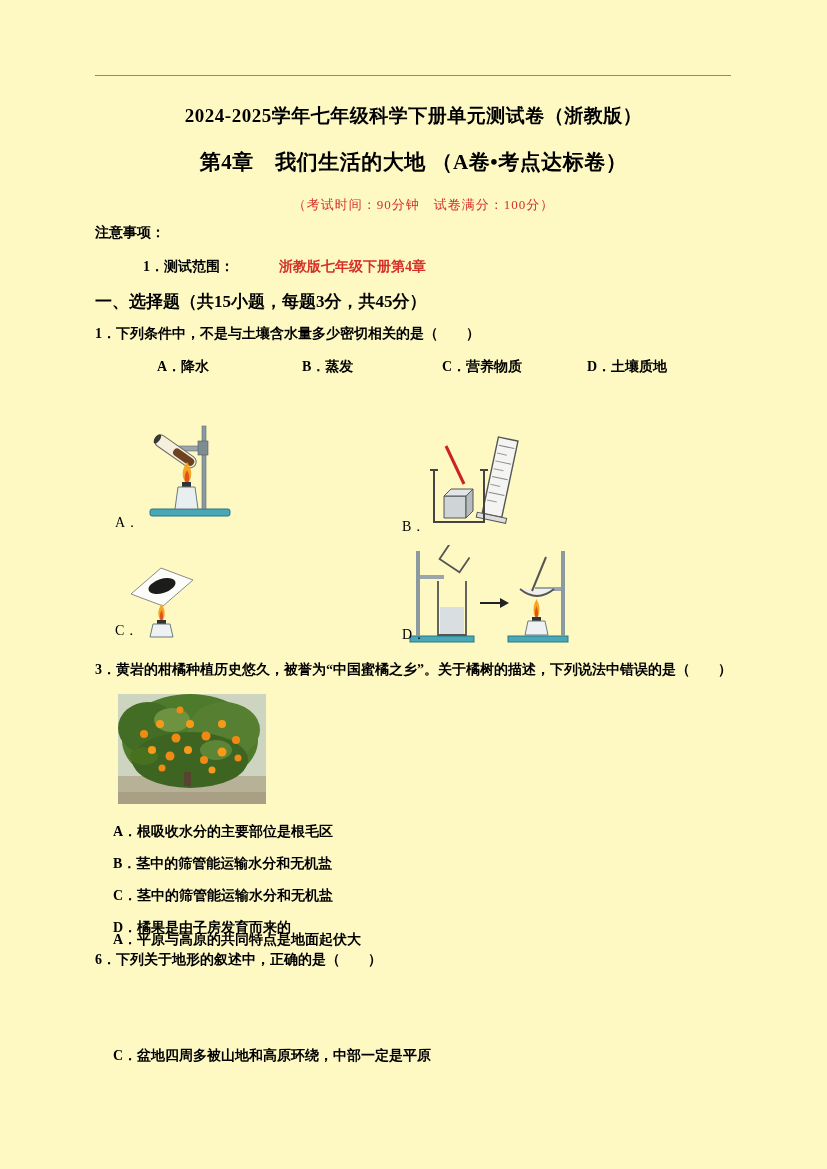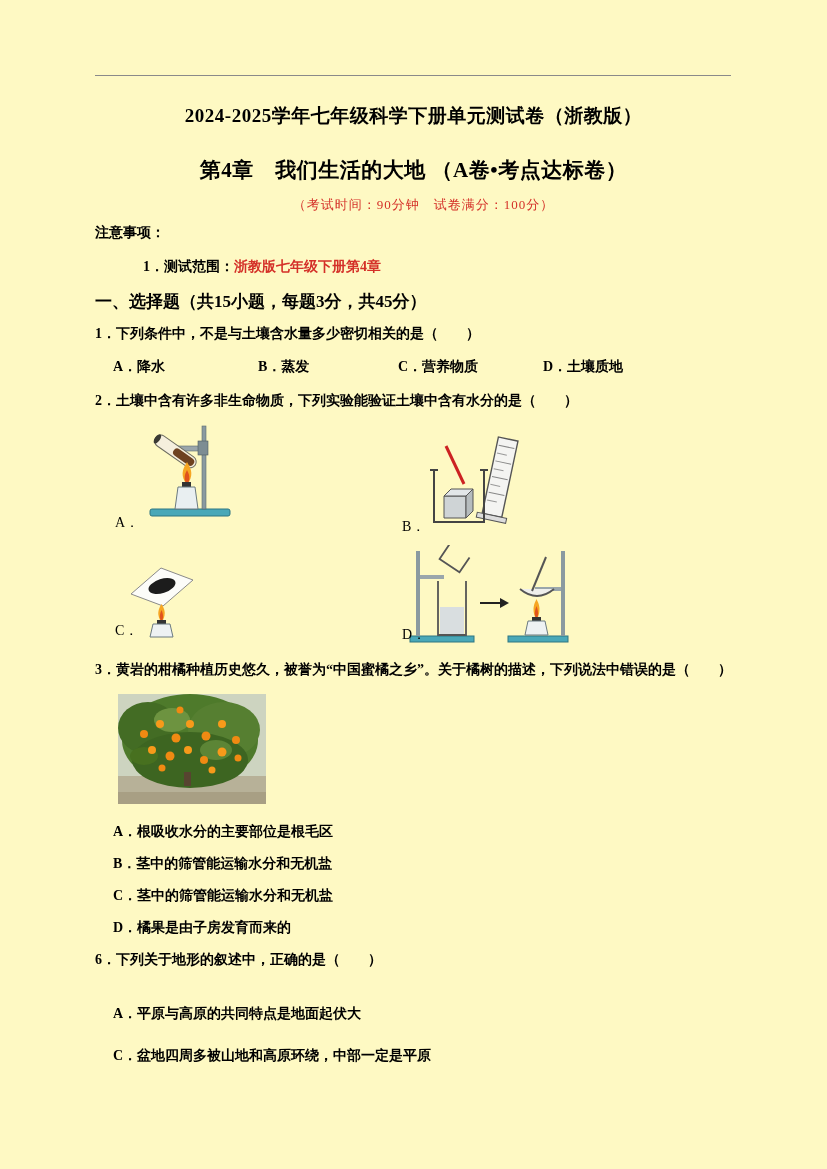--- a/index.html
+++ b/index.html
@@ -5,58 +5,57 @@
   * { margin:0; padding:0; box-sizing:border-box; }
   html,body { background:#e8e8e8; }
   .page {
     position:relative; width:827px; height:1169px; margin:0 auto;
     background:#fef9c3; color:#000;
     font-family:"Liberation Serif","DejaVu Serif",serif;
     overflow:hidden;
   }
   .abs { position:absolute; }
   .center { left:0; right:0; text-align:center; }
-  .red { color:#d43028; }
+  .red { color:#d43028;margin-left:45px; }
   .title { font-size:19px; font-weight:bold; letter-spacing:0.5px; }
   .chapter { font-size:21px; font-weight:bold; letter-spacing:0.5px; }
   .exam-info { font-size:13px; color:#d43028; letter-spacing:1px; }
   .body-text { font-size:14px; line-height:20px; white-space:nowrap;font-weight:bold; }
   .section-heading { font-size:17px; font-weight:bold; white-space:nowrap; }
   .top-rule { border-top:1px solid #8a8a8a; }
-  .opt-a { display:inline-block; width:145px; }
+  .opt-a { display:inline-block; width:145px;margin-left:44px; }
   .opt-b { display:inline-block; width:140px; }
   .opt-c { display:inline-block; width:145px; }
   .opt-d { display:inline-block; }
   .fig-label { font-size:14px; }
   svg { display:block; }
 </style>
 </head>
 <body>
 
 <div class="page">
 
   <div class="abs top-rule" style="left:95px; top:75px; width:636px;"></div>
 
   <div class="abs center title" style="top:103px;">2024-2025学年七年级科学下册单元测试卷（浙教版）</div>
-  <div class="abs center chapter" style="top:148px;margin-top:8px;">第4章　我们生活的大地 （A卷•考点达标卷）</div>
+  <div class="abs center chapter" style="top:148px;">第4章　我们生活的大地 （A卷•考点达标卷）</div>
   <div class="abs center exam-info" style="top:196px;padding-left:20px;">（考试时间：90分钟　试卷满分：100分）</div>
 
   <div class="abs body-text" style="left:95px; top:223px;">注意事项：</div>
   <div class="abs body-text" style="left:143px; top:257px;">
     <span>1．测试范围：</span><span class="red">浙教版七年级下册第4章</span>
   </div>
 
   <div class="abs section-heading" style="left:95px; top:290px;">一、选择题（共15小题，每题3分，共45分）</div>
 
   <div class="abs body-text" style="left:95px; top:324px;">1．下列条件中，不是与土壤含水量多少密切相关的是（　　）</div>
   <div class="abs body-text" style="left:113px; top:357px;">
     <span class="opt-a">A．降水</span><span class="opt-b">B．蒸发</span><span class="opt-c">C．营养物质</span><span class="opt-d">D．土壤质地</span>
   </div>
 
-  <div class="abs body-text" style="left:95px; top:391px;">2．土壤中含有许多非生命物质，下列实验能验证土壤中含有水分的是（　　）</div>
 
   <div class="abs" style="left:138px; top:420px;">
     <svg width="100" height="100" viewBox="0 0 100 100">
       <rect x="12" y="89" width="80" height="7" rx="2" fill="#49a8b8" stroke="#2e7682"></rect>
       <rect x="64" y="6" width="4" height="83" fill="#8a9aa0" stroke="#5c6b70" stroke-width="0.6"></rect>
       <rect x="36" y="26" width="30" height="5" fill="#9aa6ab" stroke="#5c6b70" stroke-width="0.6"></rect>
       <rect x="60" y="21" width="10" height="14" fill="#7d8d93" stroke="#4d5a5e" stroke-width="0.6"></rect>
       <g transform="rotate(35 20 18)">
         <rect x="18" y="13" width="48" height="12" rx="6" fill="#f5efdd" stroke="#6b6b5f"></rect>
         <rect x="40" y="15" width="24" height="8" rx="4" fill="#6e4220"></rect>
@@ -165,16 +164,16 @@
       <circle cx="62" cy="16" r="3.5" fill="#f08a12"></circle>
     </svg>
   </div>
 
   <div class="abs body-text" style="left:113px; top:822px;">A．根吸收水分的主要部位是根毛区</div>
   <div class="abs body-text" style="left:113px; top:854px;">B．茎中的筛管能运输水分和无机盐</div>
   <div class="abs body-text" style="left:113px; top:886px;">C．茎中的筛管能运输水分和无机盐</div>
   <div class="abs body-text" style="left:113px; top:918px;">D．橘果是由子房发育而来的</div>
 
   <div class="abs body-text" style="left:95px; top:950px;">6．下列关于地形的叙述中，正确的是（　　）</div>
-  <div class="abs body-text" style="left:113px; top:1004px;text-align:right;">A．平原与高原的共同特点是地面起伏大</div>
+  <div class="abs body-text" style="left:113px; top:930px;text-align:right;">A．平原与高原的共同特点是地面起伏大</div>
   <div class="abs body-text" style="left:113px; top:1046px;">C．盆地四周多被山地和高原环绕，中部一定是平原</div>
 
 </div>
 
 </body></html>

